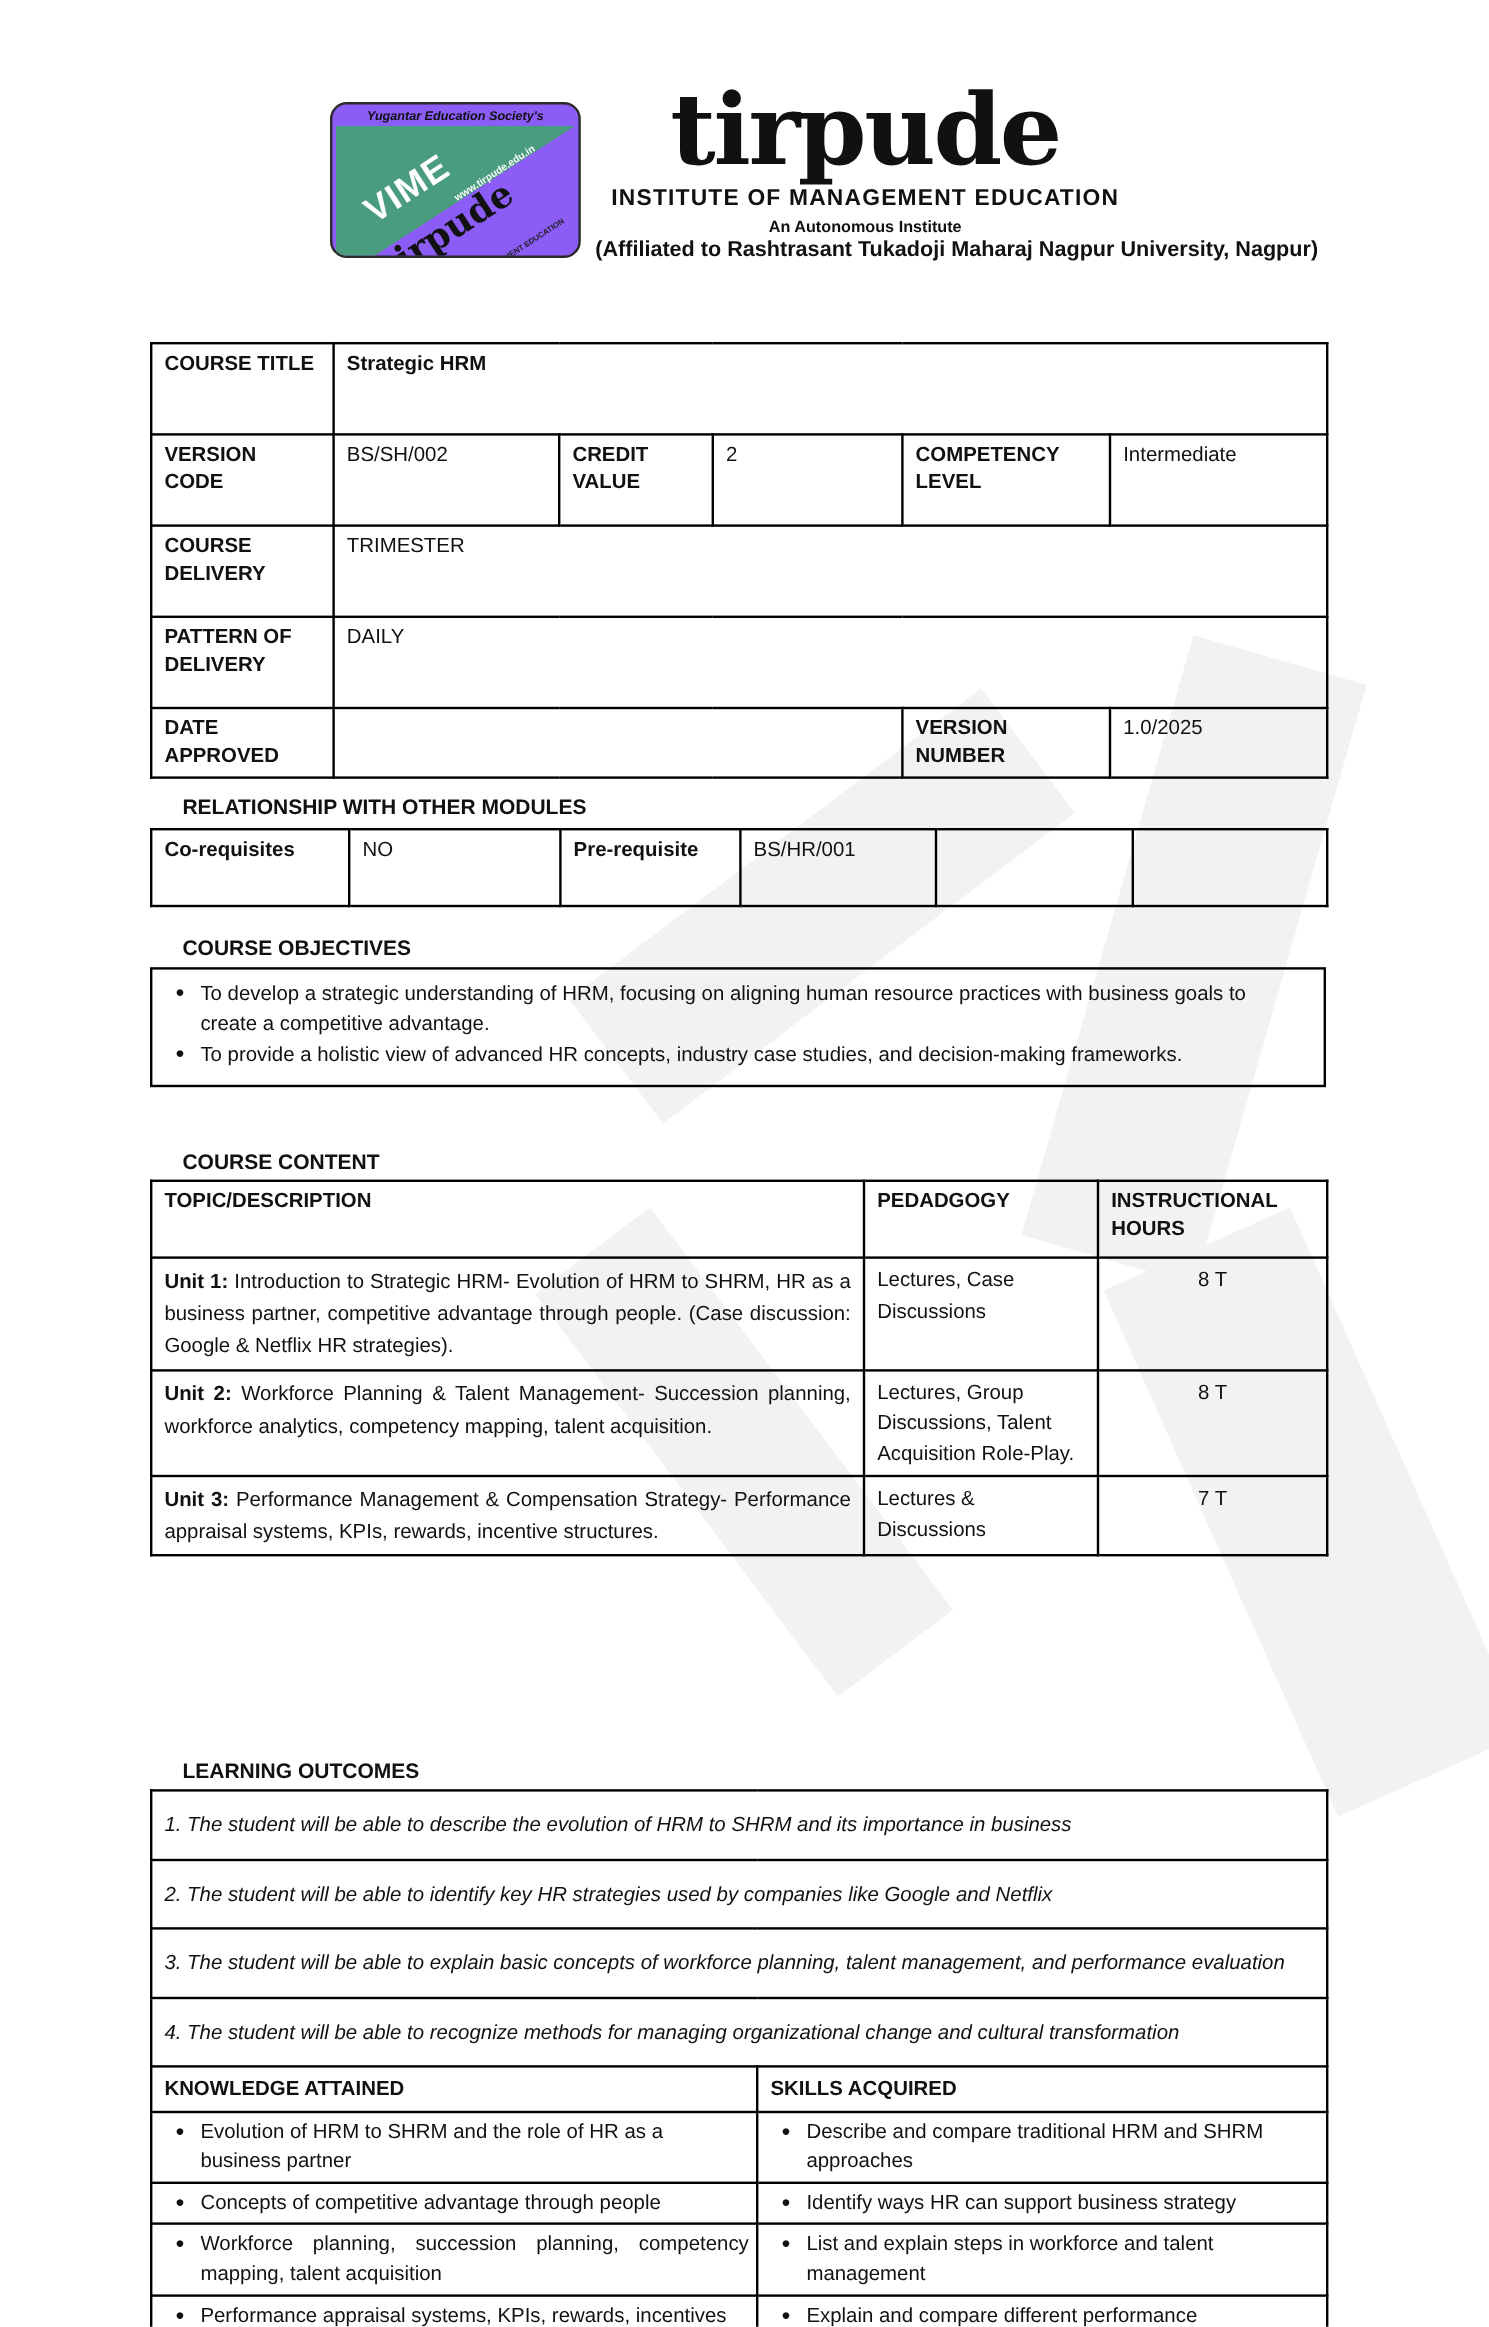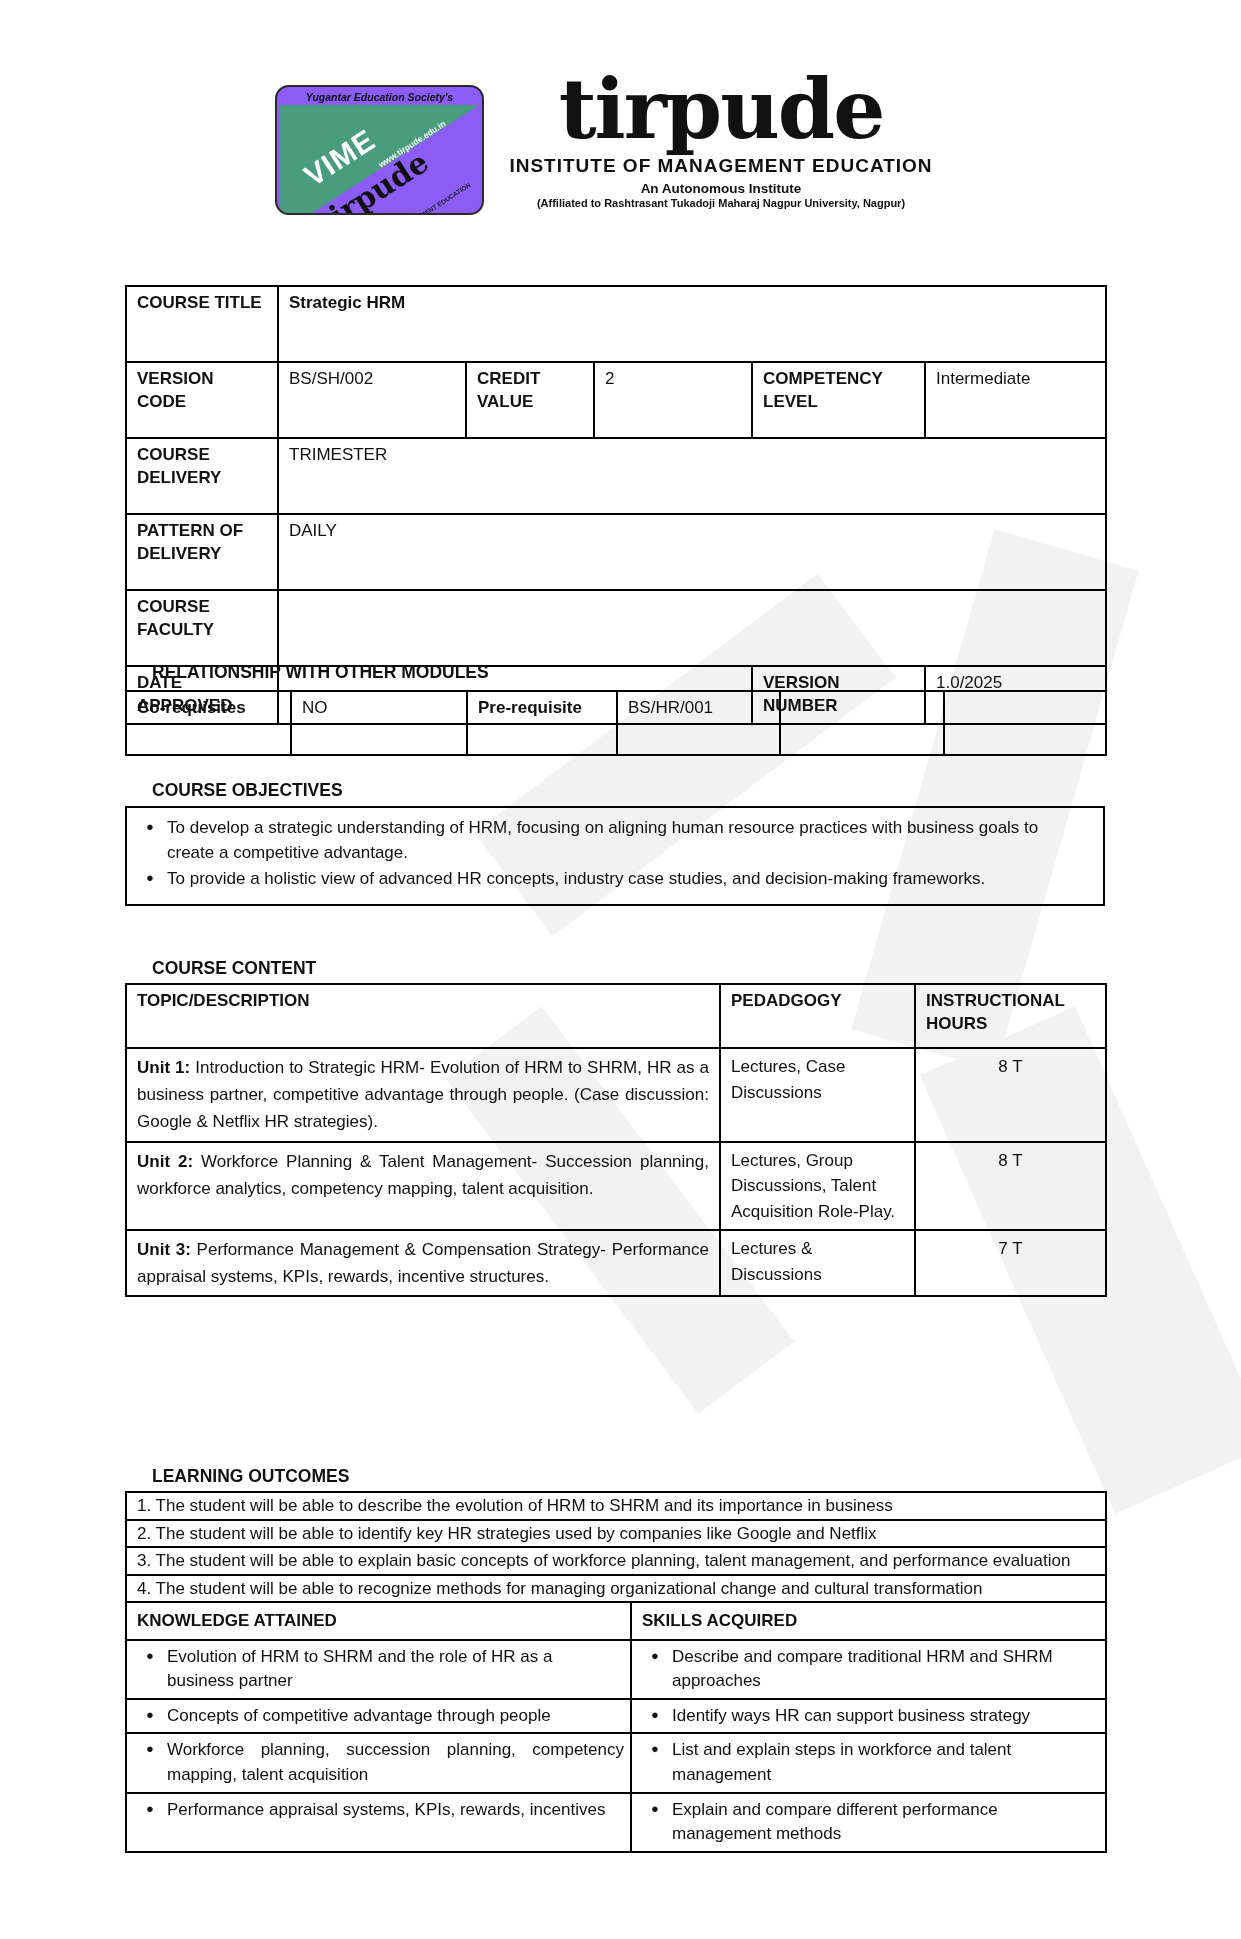--- a/index.html
+++ b/index.html
@@ -32,21 +32,21 @@
     font-size:8.5px;font-weight:bold;white-space:nowrap;}
   .logo-word{position:absolute;left:34px;top:70px;transform:rotate(-33deg);
     font-family:"DejaVu Serif",serif;font-weight:bold;font-size:30px;color:#111;white-space:nowrap;}
   .logo-cap{position:absolute;left:70px;top:112px;transform:rotate(-33deg);
     font-size:6.5px;font-weight:bold;color:#222;white-space:nowrap;}
   .brand-block{width:450px;text-align:center;}
   .brand{font-family:"DejaVu Serif",serif;font-weight:bold;font-size:82px;line-height:0.95;
     letter-spacing:-2px;color:#111;margin-top:-14px;}
   .institute{font-weight:bold;font-size:19px;letter-spacing:1px;margin-top:6px;white-space:nowrap;}
   .autonomous{font-weight:bold;font-size:13.5px;margin-top:4px;}
-  .affiliation{font-weight:bold;font-size:11px;margin-top:1px;white-space:nowrap;}
+  .affiliation{font-weight:bold;font-size:18px;margin-top:1px;white-space:nowrap;}
 
   
   table{border-collapse:collapse;table-layout:fixed;width:980px;}
   td{border:2px solid #000;padding:5px 10px;font-size:17px;line-height:1.35;
      vertical-align:top;word-wrap:break-word;}
   td.lbl{font-weight:bold;}
   .sec-head{font-weight:bold;font-size:17.5px;}
 
   .info-table td{height:30px;}
   .info-table tr.tall td{height:64px;margin-top:16px;}
@@ -58,21 +58,21 @@
   .b-row{display:flex;font-size:17px;line-height:1.45;margin:2px 0;}
   .b-dot{flex:0 0 34px;text-align:center;font-size:13px;padding-top:2px;}
   .b-txt{flex:1;}
 
   .content-table td.topic{text-align:justify;line-height:1.6;}
   .content-table td.ped{line-height:1.5;}
   .content-table td.hrs{text-align:center;line-height:1.5;}
   .content-table td.colhead{font-weight:bold;height:52px;}
 
   .lo-table td{line-height:1.5;}
-  .lo-table td.full{padding:0 10px;}
+  .lo-table td.full{padding:15px 10px;font-style:italic;}
   .kcell .b-row{margin:0;}
   .kcell{padding:4px 6px;}
   .kcell .b-txt{line-height:1.45;}
   .kcell.just .b-txt{text-align:justify;}
 </style>
 </head>
 <body>
 
 <div class="wm wm-a"></div>
 <div class="wm wm-b"></div>
@@ -121,24 +121,20 @@
     <td>Intermediate</td>
   </tr>
   <tr class="tall">
     <td class="lbl">COURSE DELIVERY</td>
     <td colspan="5">TRIMESTER</td>
   </tr>
   <tr class="tall">
     <td class="lbl">PATTERN OF DELIVERY</td>
     <td colspan="5">DAILY</td>
   </tr>
-  <tr class="tall">
-    <td class="lbl">COURSE FACULTY</td>
-    <td colspan="5"></td>
-  </tr>
   <tr class="tall date-row">
     <td class="lbl">DATE APPROVED</td>
     <td colspan="3"></td>
     <td class="lbl">VERSION NUMBER</td>
     <td>1.0/2025</td>
   </tr>
 </tbody>
   </table>
 
 <div class="abs sec-head" style="left:152px;top:662px;">RELATIONSHIP WITH OTHER MODULES</div>

